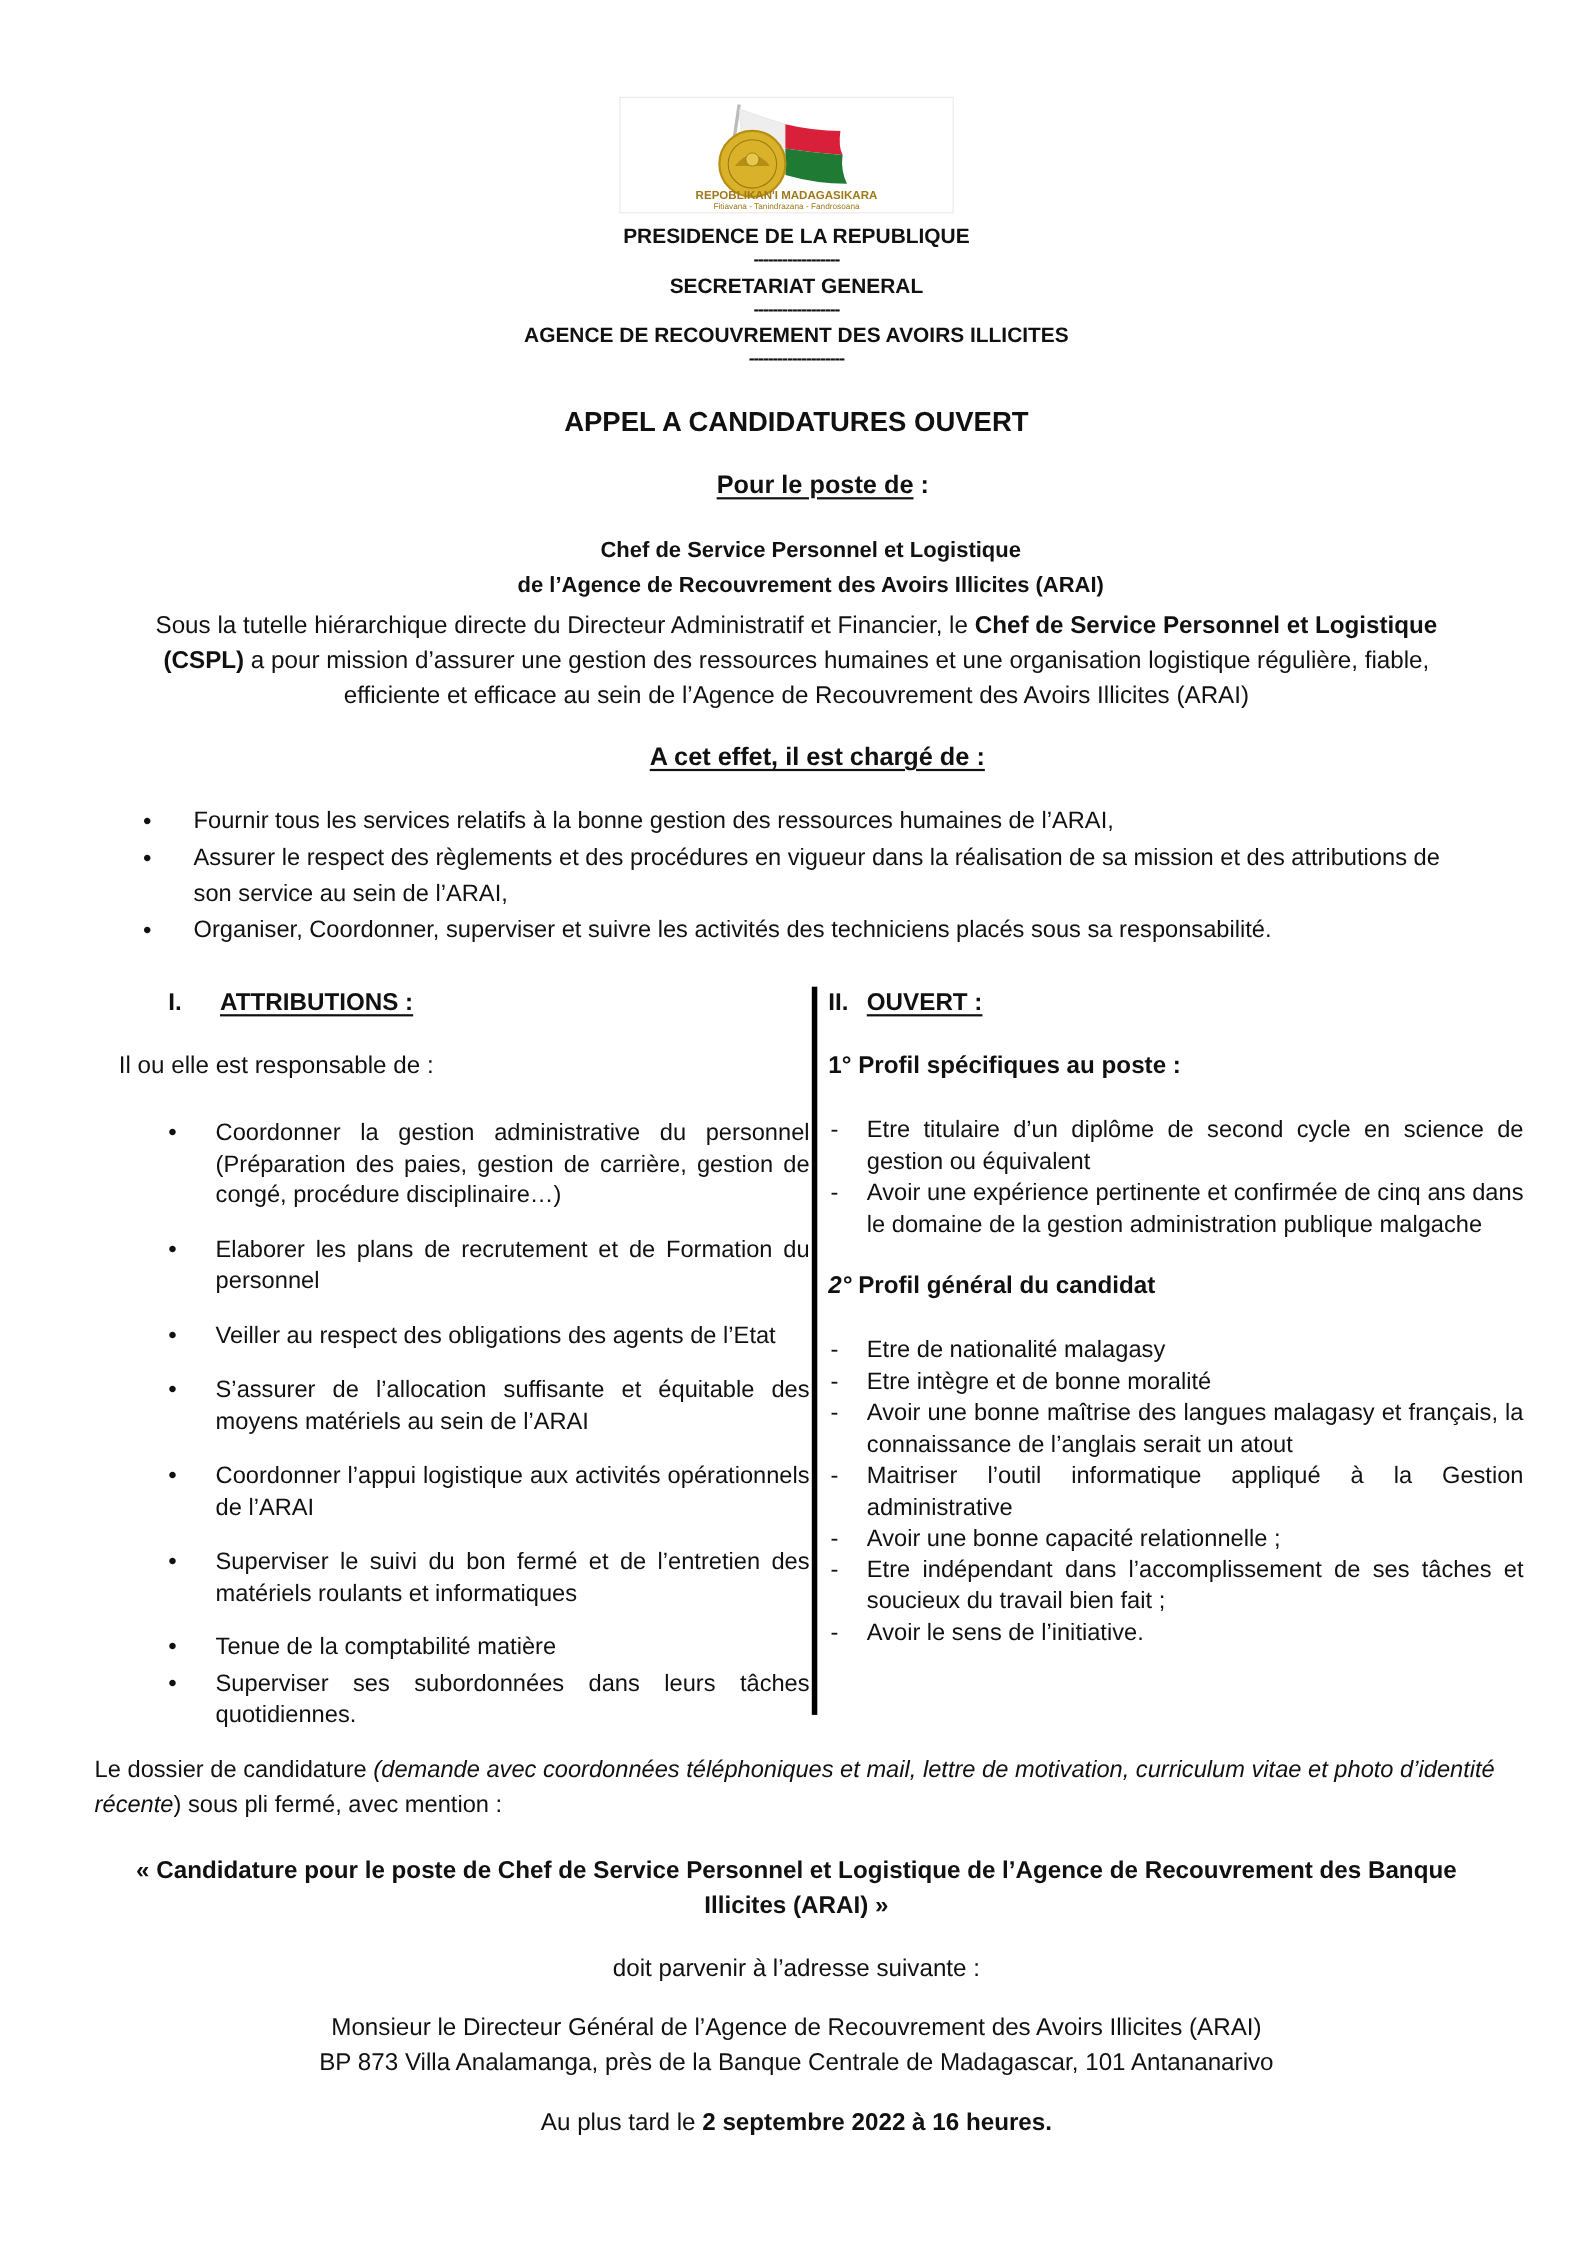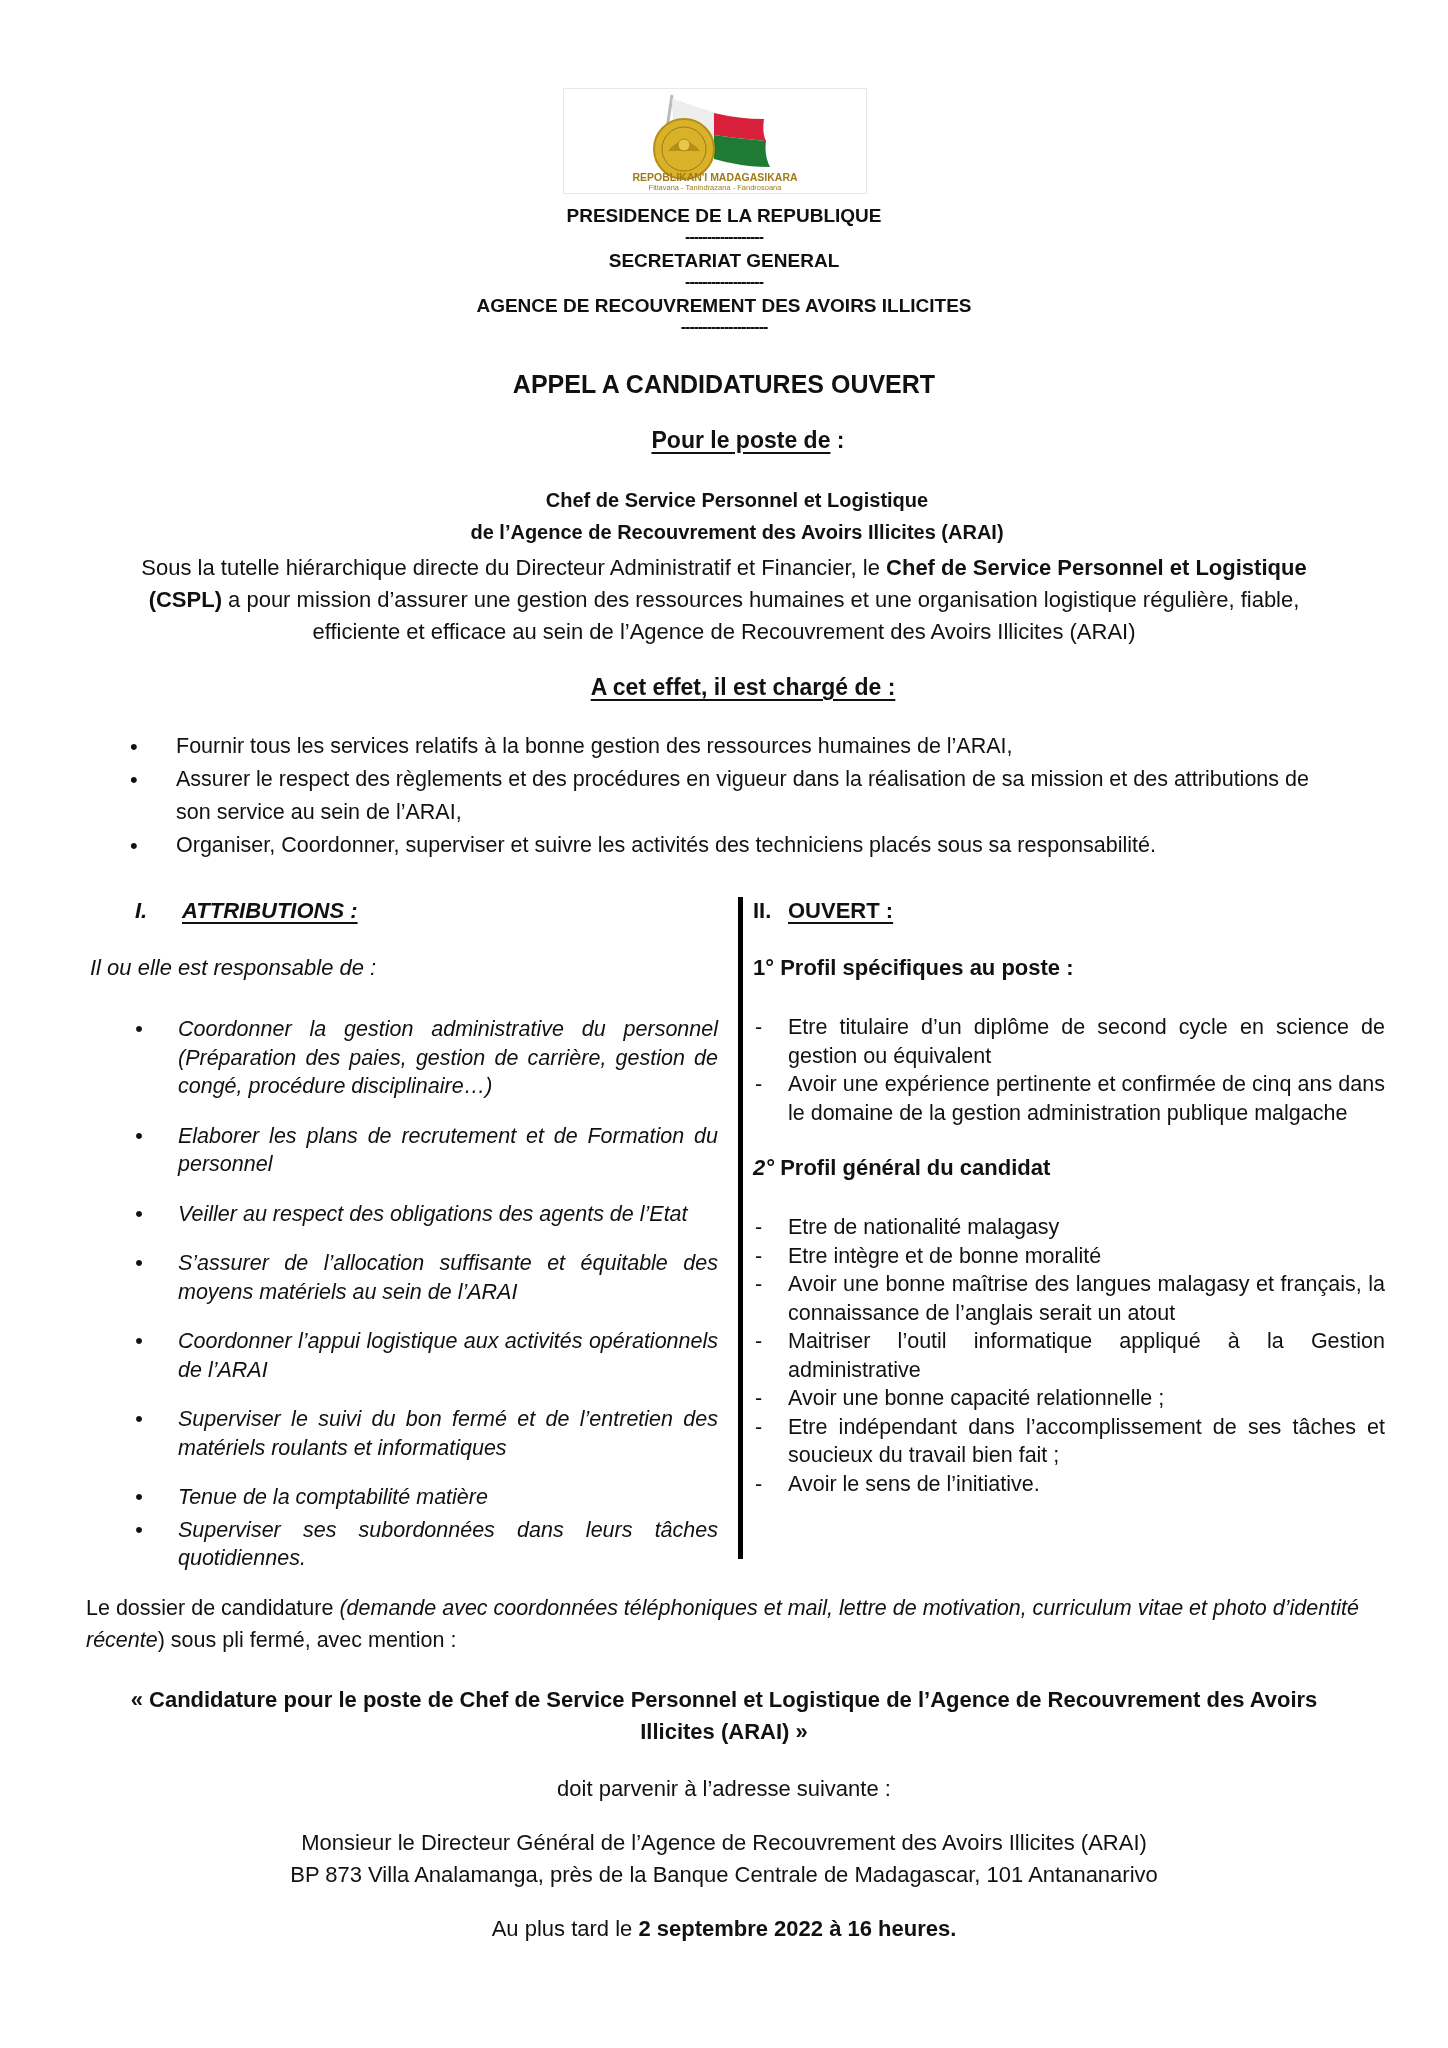--- a/index.html
+++ b/index.html
@@ -21,21 +21,21 @@
   .role { position: absolute; left: 0; width: 1448px; text-align: center; font-weight: bold; font-size: 20px; line-height: 32px; padding-left: 13px; }
   .mission { position: absolute; left: 108px; width: 1232px; text-align: center; font-size: 22px; line-height: 32px; }
 
   .charge-h { position: absolute; left: 0; width: 1448px; text-align: center; font-weight: bold; font-size: 23px; padding-left: 19px; }
   .charge-h span { text-decoration: underline; text-underline-offset: 4px; }
 
   .blist { position: absolute; left: 130px; width: 1210px; font-size: 21.5px; line-height: 33px; margin: 0; padding: 0; list-style: none; }
   .blist li { position: relative; padding-left: 46px; }
   .blist li::before { content: "•"; position: absolute; left: 0; top: 0; font-size: 22px; }
 
-  .col-left { position: absolute; left: 90px; top: 898px; width: 628px; font-style: italic; }
+  .col-left { position: absolute; left: 108px; top: 898px; width: 628px; }
   .col-right { position: absolute; left: 753px; top: 898px; width: 632px; }
   .vline { position: absolute; left: 738px; top: 897px; width: 5px; height: 662px; background: #000; }
 
   .sec-h { font-weight: bold; font-size: 22px; height: 30px; }
   .sec-h .num { display: inline-block; }
   .sec-h .lbl { text-decoration: underline; text-underline-offset: 4px; }
 
   .intro { font-size: 22px; margin-top: 27px; }
   .alist { list-style: none; margin: 34px 0 0 0; padding: 0; font-size: 21.5px; line-height: 28.5px; }
   .alist li { position: relative; padding-left: 88px; text-align: justify; margin-bottom: 0; margin-top: 21px; }
@@ -136,21 +136,21 @@
       <li>Avoir une bonne maîtrise des langues malagasy et français, la connaissance de l’anglais serait un atout</li>
       <li>Maitriser l’outil informatique appliqué à la Gestion administrative</li>
       <li>Avoir une bonne capacité relationnelle ;</li>
       <li>Etre indépendant dans l’accomplissement de ses tâches et soucieux du travail bien fait ;</li>
       <li>Avoir le sens de l’initiative.</li>
     </ul>
   </div>
 
   <div class="dossier" style="top:1592px;"><span>Le dossier de candidature </span><i>(demande avec coordonnées téléphoniques et mail, lettre de motivation, curriculum vitae et photo d’identité récente</i><span>) sous pli fermé, avec mention :</span></div>
 
-  <div class="mention" style="top:1684px;">« Candidature pour le poste de Chef de Service Personnel et Logistique de l’Agence de Recouvrement des Avoirs Illicites (ARAI) »</div>
+  <div class="mention" style="top:1684px;">« Candidature pour le poste de Chef de Service Personnel et Logistique de l’Agence de Recouvrement des Banque Illicites (ARAI) »</div>
 
   <div class="line-c" style="top:1776px;">doit parvenir à l’adresse suivante :</div>
   <div class="line-c" style="top:1830px;">Monsieur le Directeur Général de l’Agence de Recouvrement des Avoirs Illicites (ARAI)</div>
   <div class="line-c" style="top:1862px;">BP 873 Villa Analamanga, près de la Banque Centrale de Madagascar, 101 Antananarivo</div>
 
   <div class="line-c deadline" style="top:1916px;"><span>Au plus tard le </span><b>2 septembre 2022 à 16 heures.</b></div>
 
 </div>
 
 </body></html>

